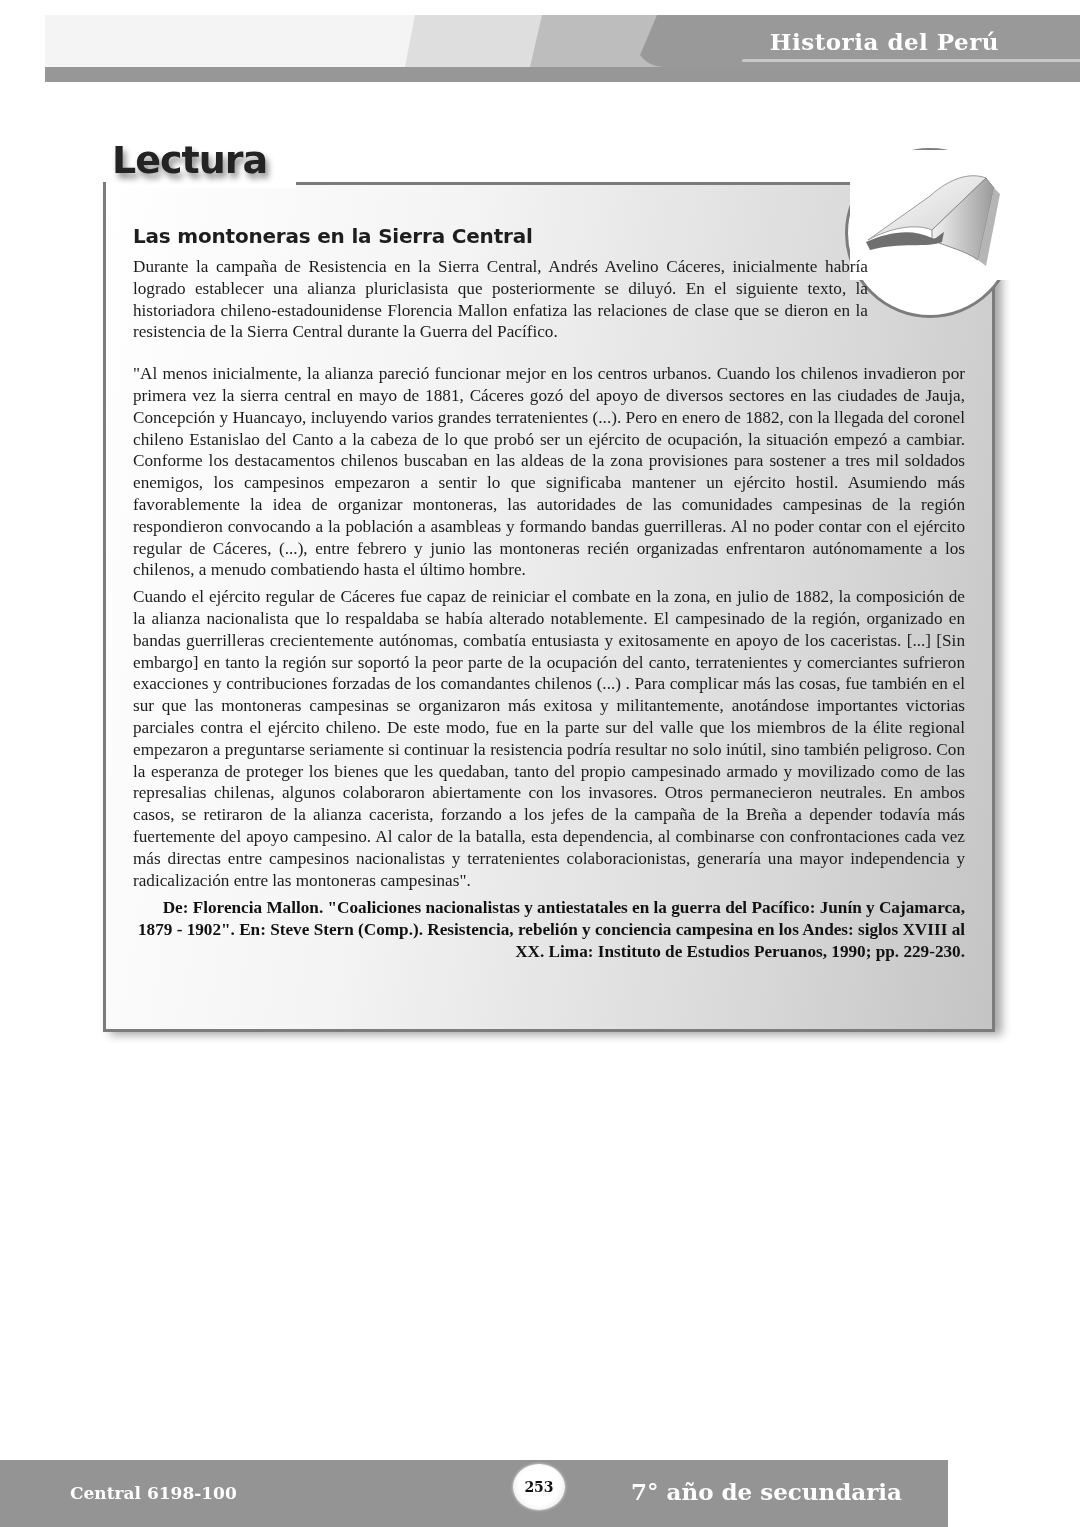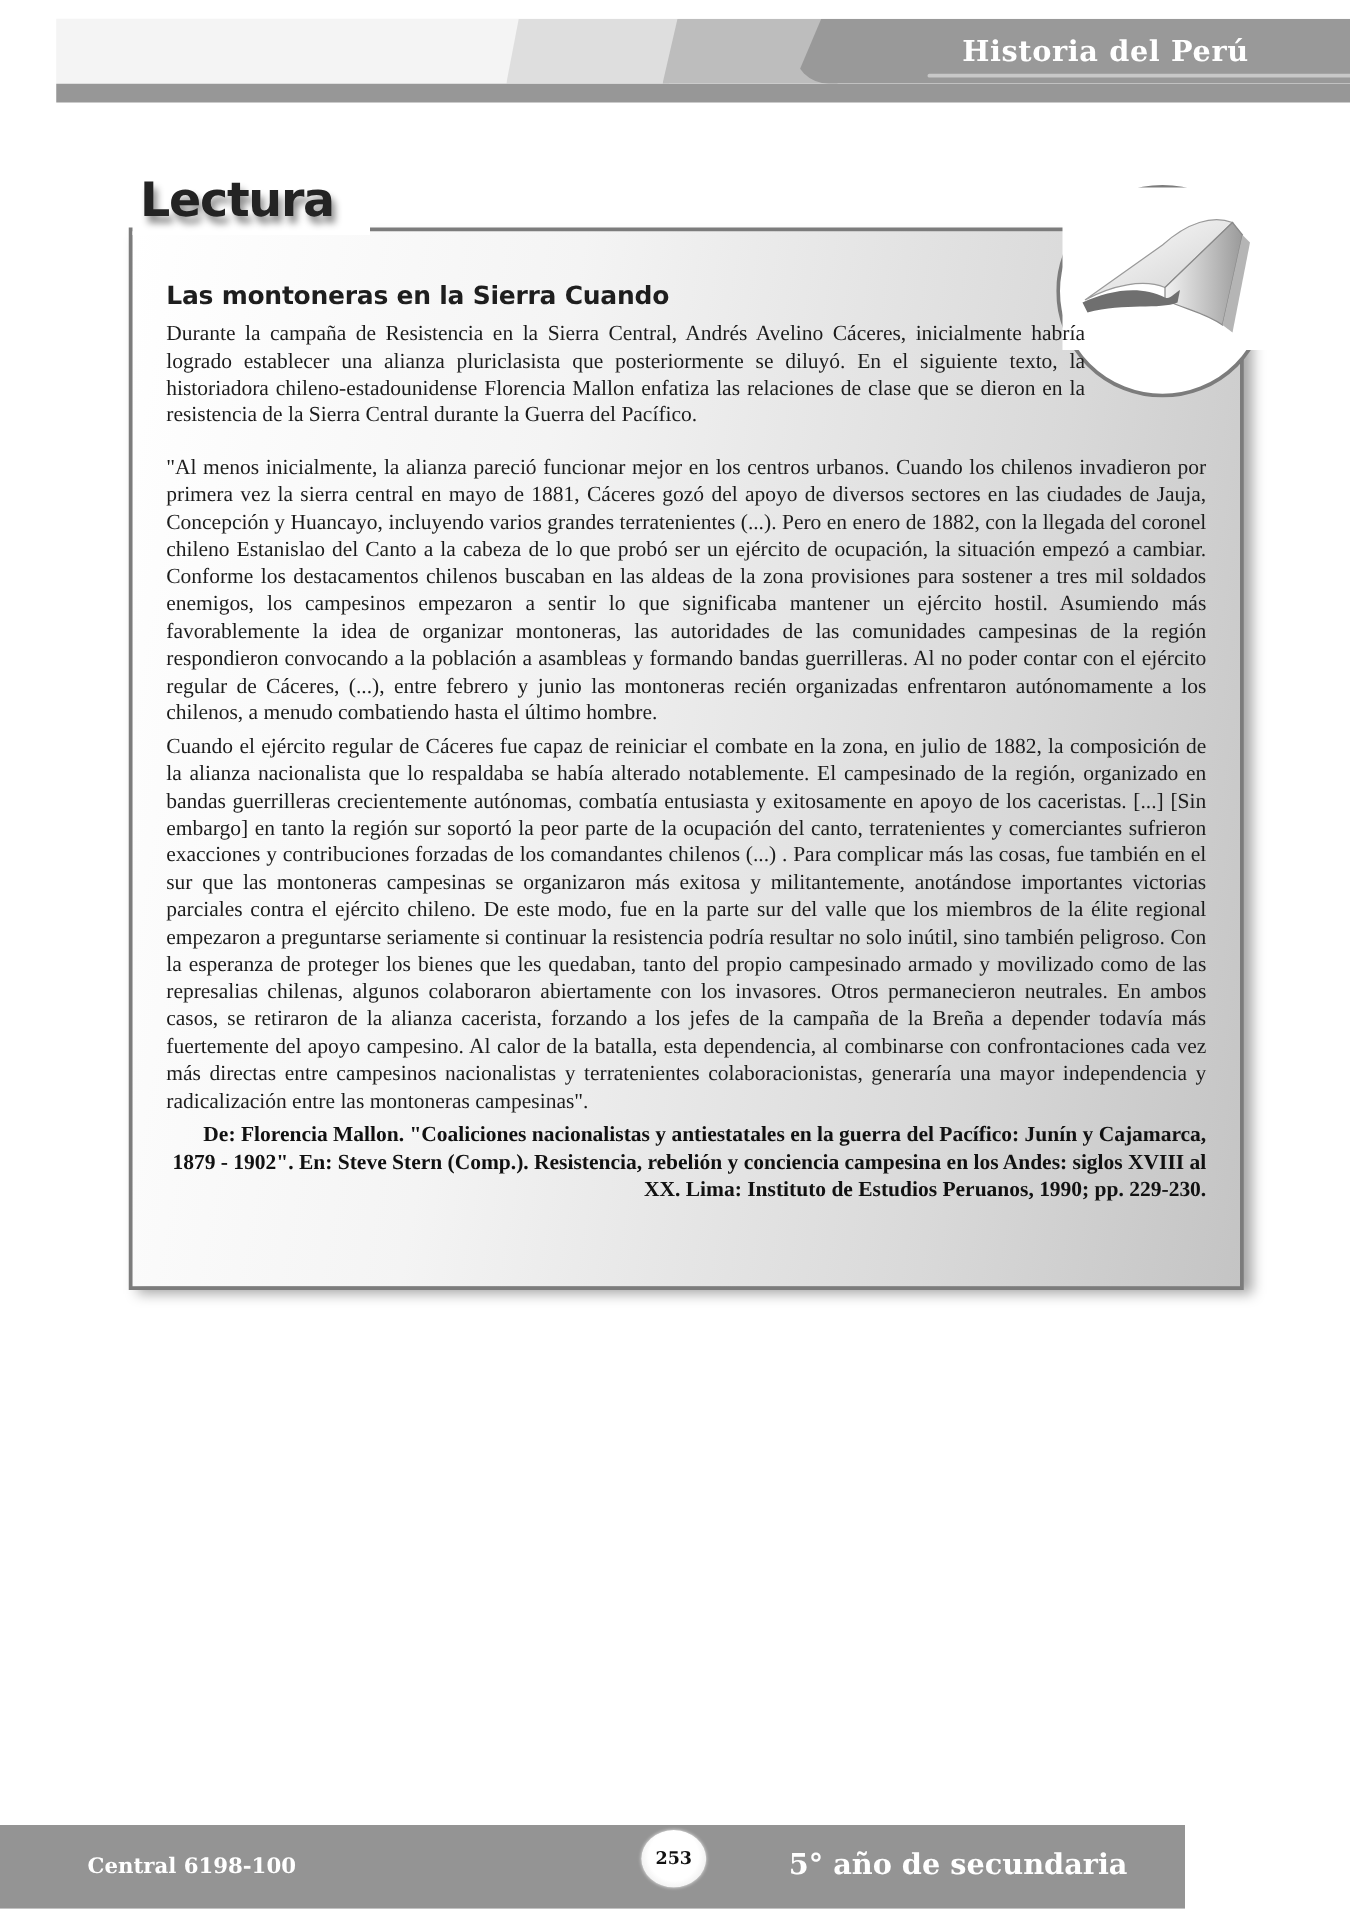--- a/index.html
+++ b/index.html
@@ -136,24 +136,24 @@
   </defs>
   <path d="M8 72 C30 60, 55 55, 72 62 L126 10 C110 4, 90 10, 70 28 Z" fill="url(#pg1)" stroke="#9a9a9a" stroke-width="1"></path>
   <path d="M72 62 L126 10 L134 20 L118 92 C104 82, 90 80, 72 72 Z" fill="url(#pg2)" stroke="#8a8a8a" stroke-width="1"></path>
   <path d="M6 74 C28 64, 52 60, 72 70 C76 72, 80 66, 84 64 L82 74 C68 80, 40 74, 10 82 Z" fill="#6f6f6f"></path>
   <path d="M118 92 L134 20 L140 26 L126 98 Z" fill="#b5b5b5"></path>
 </svg>
 
 <div class="lectura">Lectura</div>
 
 <div class="content">
-  <h2 class="subtitle">Las montoneras en la Sierra Cuando</h2>
+  <h2 class="subtitle">Las montoneras en la Sierra Central</h2>
   <p class="intro">Durante la campaña de Resistencia en la Sierra Central, Andrés Avelino Cáceres, inicialmente habría logrado establecer una alianza pluriclasista que posteriormente se diluyó. En el siguiente texto, la historiadora chileno-estadounidense Florencia Mallon enfatiza las relaciones de clase que se dieron en la resistencia de la Sierra Central durante la Guerra del Pacífico.</p>
   <p class="para">"Al menos inicialmente, la alianza pareció funcionar mejor en los centros urbanos. Cuando los chilenos invadieron por primera vez la sierra central en mayo de 1881, Cáceres gozó del apoyo de diversos sectores en las ciudades de Jauja, Concepción y Huancayo, incluyendo varios grandes terratenientes (...). Pero en enero de 1882, con la llegada del coronel chileno Estanislao del Canto a la cabeza de lo que probó ser un ejército de ocupación, la situación empezó a cambiar. Conforme los destacamentos chilenos buscaban en las aldeas de la zona provisiones para sostener a tres mil soldados enemigos, los campesinos empezaron a sentir lo que significaba mantener un ejército hostil. Asumiendo más favorablemente la idea de organizar montoneras, las autoridades de las comunidades campesinas de la región respondieron convocando a la población a asambleas y formando bandas guerrilleras. Al no poder contar con el ejército regular de Cáceres, (...), entre febrero y junio las montoneras recién organizadas enfrentaron autónomamente a los chilenos, a menudo combatiendo hasta el último hombre.</p>
   <p class="para">Cuando el ejército regular de Cáceres fue capaz de reiniciar el combate en la zona, en julio de 1882, la composición de la alianza nacionalista que lo respaldaba se había alterado notablemente. El campesinado de la región, organizado en bandas guerrilleras crecientemente autónomas, combatía entusiasta y exitosamente en apoyo de los caceristas. [...] [Sin embargo] en tanto la región sur soportó la peor parte de la ocupación del canto, terratenientes y comerciantes sufrieron exacciones y contribuciones forzadas de los comandantes chilenos (...) . Para complicar más las cosas, fue también en el sur que las montoneras campesinas se organizaron más exitosa y militantemente, anotándose importantes victorias parciales contra el ejército chileno. De este modo, fue en la parte sur del valle que los miembros de la élite regional empezaron a preguntarse seriamente si continuar la resistencia podría resultar no solo inútil, sino también peligroso. Con la esperanza de proteger  los bienes que les quedaban, tanto del propio campesinado armado y movilizado como de las represalias chilenas, algunos colaboraron abiertamente con los invasores. Otros permanecieron neutrales. En ambos casos, se retiraron de la alianza cacerista, forzando a los jefes de la campaña de la Breña a depender todavía más fuertemente del apoyo campesino. Al calor de la batalla, esta dependencia, al combinarse con confrontaciones cada vez más directas entre campesinos nacionalistas y terratenientes colaboracionistas, generaría una mayor independencia y radicalización entre las montoneras campesinas".</p>
   <p class="citation">De: Florencia Mallon. "Coaliciones nacionalistas y antiestatales en la guerra del Pacífico: Junín y Cajamarca, 1879 - 1902". En: Steve Stern (Comp.). Resistencia, rebelión y conciencia campesina en los Andes: siglos XVIII al XX. Lima: Instituto de Estudios Peruanos, 1990; pp. 229-230.</p>
 </div>
 
 <div class="footer">
   <div class="left">Central 6198-100</div>
   <div class="page-badge">253</div>
-  <div class="right">5° año de secundaria</div>
+  <div class="right">7° año de secundaria</div>
 </div>
 
 </body></html>

